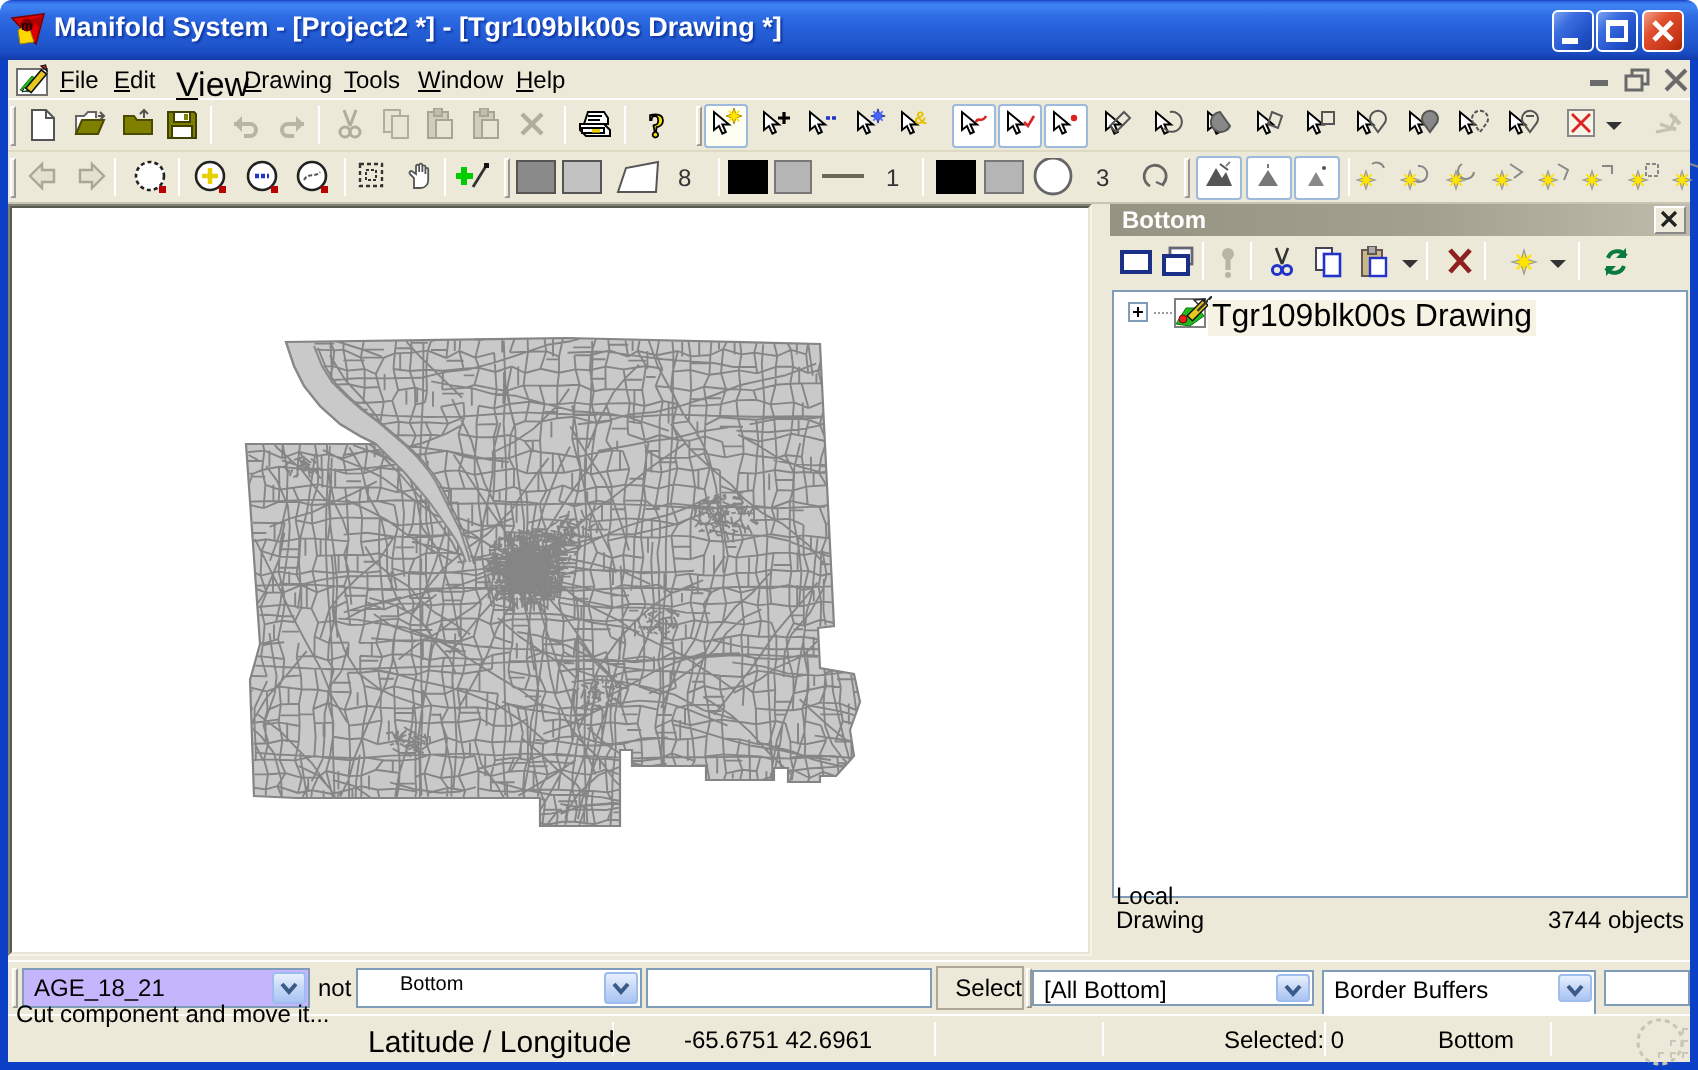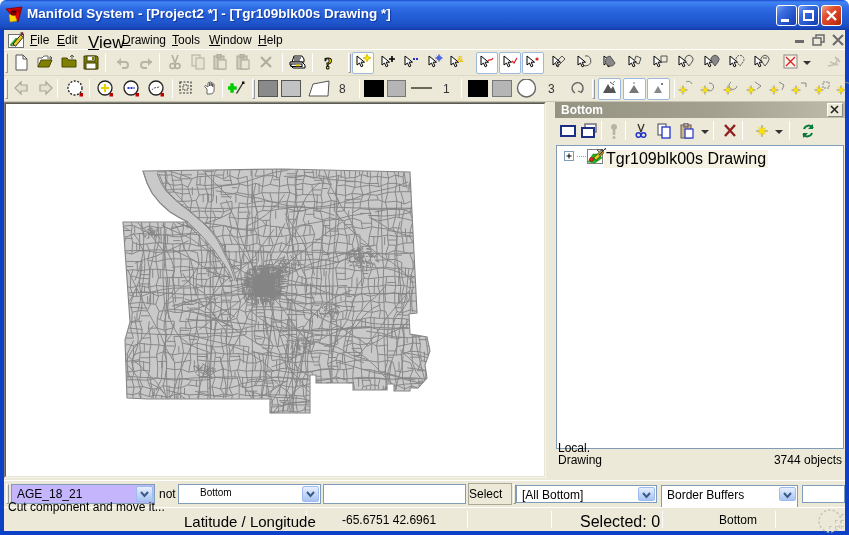--- a/index.html
+++ b/index.html
@@ -453,21 +453,21 @@
 <div style="position:absolute;left:159px;top:487px;font-size:12px">not</div>
 <div style="position:absolute;left:178px;top:484px;width:143px;height:20px;background:#fff;border:1px solid #7f9db9">
     <span style="position:absolute;left:21px;top:2px;font-size:10px;white-space:nowrap">Bottom</span>
     <div style="position:absolute;right:1px;top:1px;width:17px;height:16px;background:linear-gradient(180deg,#e8f0fd,#c6d8f7 50%,#a9c4f2);border:1px solid #9ebcf0;border-radius:2px">
       <svg width="15" height="16">
         <path d="M4 5l3.5 4L11 5" fill="none" stroke="#3a5a88" stroke-width="2"></path>
       </svg>
     </div>
   </div>
 <div style="position:absolute;left:323px;top:484px;width:143px;height:20px;background:#fff;border:1px solid #7f9db9"></div>
-<div style="position:absolute;left:468px;top:483px;width:44px;height:22px;background:#ece9d8;border:1px solid #aca899;text-align:left;font-size:12px;line-height:20px">Select</div>
+<div style="position:absolute;left:468px;top:483px;width:44px;height:22px;background:#ece9d8;border:1px solid #aca899;text-align:right;font-size:12px;line-height:20px">Select</div>
 <div class="hdl" style="top:484px;left:513px;height:20px"></div>
 <div style="position:absolute;left:516px;top:485px;width:141px;height:18px;background:#fff;border:1px solid #7f9db9">
     <span style="position:absolute;left:5px;top:2px;font-size:12px;white-space:nowrap">[All Bottom]</span>
     <div style="position:absolute;right:1px;top:1px;width:17px;height:14px;background:linear-gradient(180deg,#e8f0fd,#c6d8f7 50%,#a9c4f2);border:1px solid #9ebcf0;border-radius:2px">
       <svg width="15" height="14">
         <path d="M4 5l3.5 4L11 5" fill="none" stroke="#3a5a88" stroke-width="2"></path>
       </svg>
     </div>
   </div>
 <div style="position:absolute;left:661px;top:485px;width:137px;height:28px;background:#fff;border:1px solid #7f9db9">
@@ -481,21 +481,21 @@
 <div style="position:absolute;left:802px;top:485px;width:43px;height:18px;background:#fff;border:1px solid #7f9db9"></div>
 <div style="position:absolute;left:4px;top:507px;width:841px;height:24px;background:#ece9d8;border-top:1px solid #fff"></div>
 <div style="position:absolute;left:306px;top:511px;width:1px;height:17px;background:#cbc7b8;border-right:1px solid #fff"></div>
 <div style="position:absolute;left:467px;top:511px;width:1px;height:17px;background:#cbc7b8;border-right:1px solid #fff"></div>
 <div style="position:absolute;left:551px;top:511px;width:1px;height:17px;background:#cbc7b8;border-right:1px solid #fff"></div>
 <div style="position:absolute;left:662px;top:511px;width:1px;height:17px;background:#cbc7b8;border-right:1px solid #fff"></div>
 <div style="position:absolute;left:775px;top:511px;width:1px;height:17px;background:#cbc7b8;border-right:1px solid #fff"></div>
 <div style="position:absolute;left:8px;top:500px;font-size:12px">Cut component and move it...</div>
 <div style="position:absolute;left:184px;top:513px;font-size:15px">Latitude / Longitude</div>
 <div style="position:absolute;left:342px;top:513px;font-size:12px">-65.6751 42.6961</div>
-<div style="position:absolute;left:580px;top:513px;font-size:16px">Selected: 0</div>
+<div style="position:absolute;left:612px;top:513px;font-size:12px">Selected: 0</div>
 <div style="position:absolute;left:719px;top:513px;font-size:12px">Bottom</div>
 <svg width="30" height="26" style="left:816px;top:508px">
     <circle cx="14" cy="13" r="11" fill="none" stroke="#c8c5b5" stroke-width="1.5" stroke-dasharray="2.5 2"></circle>
   </svg>
 <svg width="26" height="26" style="left:821px;top:506px">
     <rect x="20" y="8" width="3" height="3" fill="#cac7b8"></rect>
     <rect x="21" y="9" width="2" height="2" fill="#fff" opacity="0.6"></rect>
     <rect x="20" y="14" width="3" height="3" fill="#cac7b8"></rect>
     <rect x="21" y="15" width="2" height="2" fill="#fff" opacity="0.6"></rect>
     <rect x="20" y="20" width="3" height="3" fill="#cac7b8"></rect>

